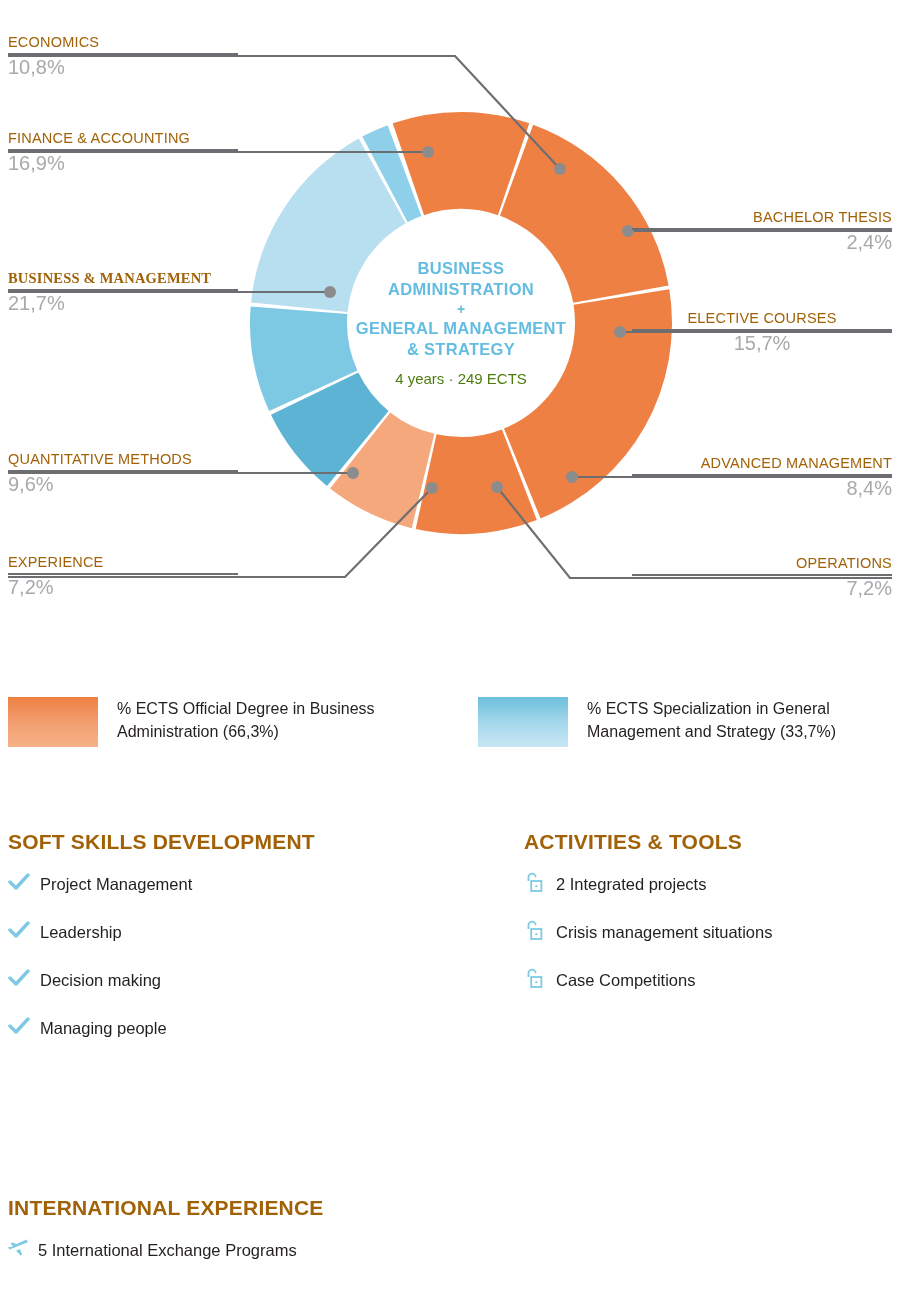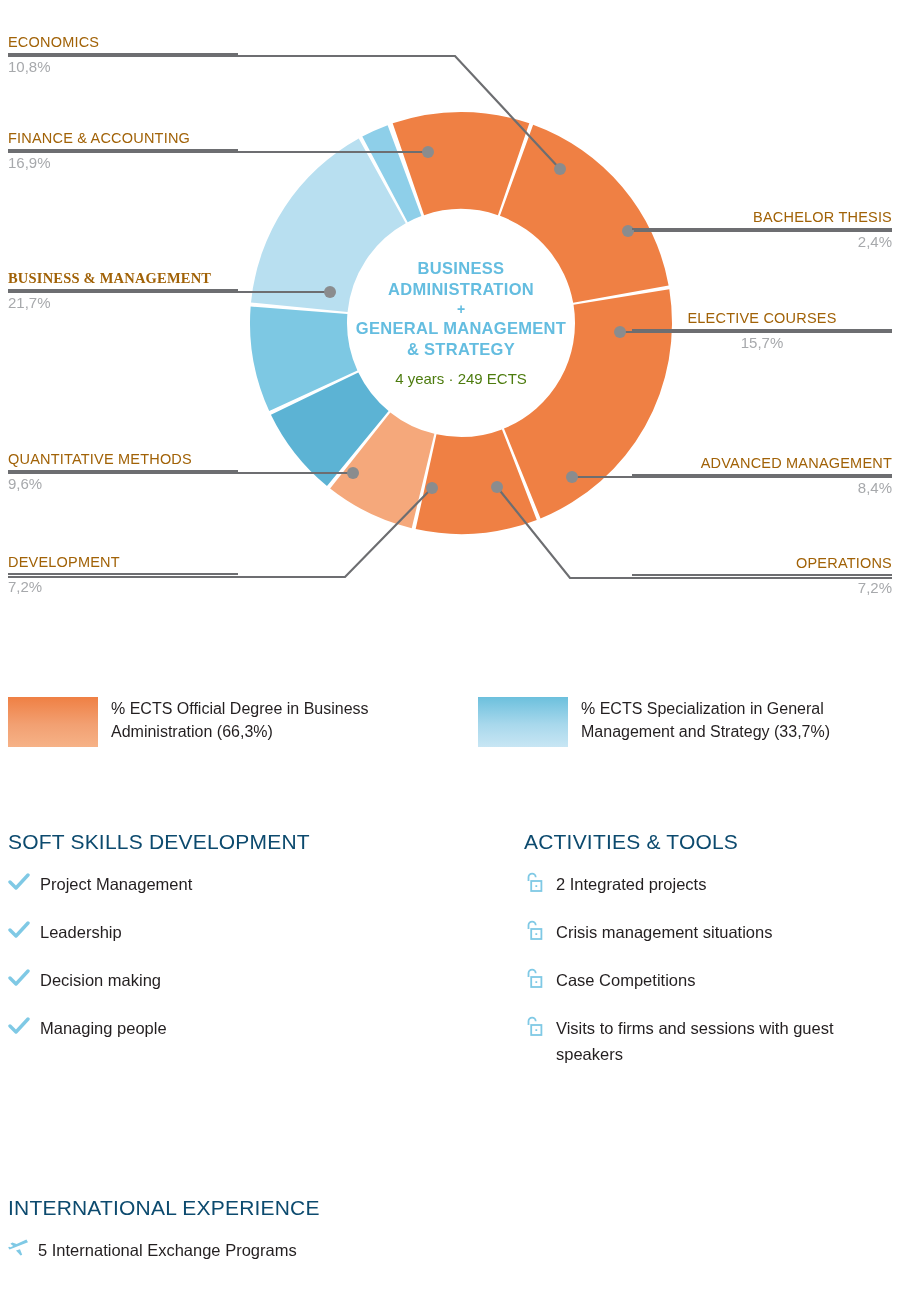--- a/index.html
+++ b/index.html
@@ -12,21 +12,21 @@
 
   
   .callout{position:absolute;}
   .callout .cl-title{
     font-size:14.5px;letter-spacing:.2px;color:#a16207;
     line-height:18px;white-space:nowrap;padding-bottom:2px;
   }
   .callout.bold .cl-title{font-weight:bold;font-family:Liberation Serif, serif;}
   .callout .cl-rule{height:2px;background:#6d6e71;width:100%;}
   .callout .cl-val{
-    font-size:15px;color:#a7a9ac;line-height:20px;padding-top:2px;white-space:nowrap;
+    font-size:20px;color:#a7a9ac;line-height:20px;padding-top:2px;white-space:nowrap;
   }
   .callout.left{text-align:left;}
   .callout.right{text-align:right;}
 
   
   .donut-center{
     position:absolute;left:347px;top:209px;width:228px;height:228px;
     display:flex;flex-direction:column;align-items:center;justify-content:center;
     text-align:center;
   }
@@ -36,26 +36,26 @@
   }
   .dc-plus{color:#64bde0;font-weight:bold;font-size:14px;line-height:18px;}
   .dc-sub{color:#4d7c0f;font-size:15px;line-height:20px;margin-top:9px;}
 
   
   .legend{position:absolute;top:697px;left:0;width:900px;}
   .legend-item{position:absolute;display:flex;align-items:flex-start;gap:0;}
   .swatch{width:90px;height:50px;flex:0 0 90px;}
   .swatch.orange{background:linear-gradient(180deg,#ef8044 0%,#f2a072 55%,#f6b287 100%);}
   .swatch.blue{background:linear-gradient(180deg,#6cc0dd 0%,#a8d8ec 55%,#c8e6f4 100%);}
-  .legend-text{font-size:16px;line-height:23px;color:#231f20;margin-left:13px;max-width:300px;}
+  .legend-text{font-size:16px;line-height:23px;color:#231f20;margin-left:19px;max-width:300px;}
 
   
   .block{position:absolute;}
   .block h2{
-    margin:0 0 17px 0;font-size:21px;font-weight:normal;letter-spacing:.2px;color:#0c4a6e;
+    margin:0 0 17px 0;font-size:21px;font-weight:bold;letter-spacing:.2px;color:#a16207;
   }
   .frow{display:flex;align-items:flex-start;margin-bottom:22px;}
   .frow .ficon{flex:0 0 32px;height:22px;display:flex;align-items:center;}
   .frow .ftext{font-size:16.5px;line-height:26px;color:#231f20;}
 
   .intl .frow{margin-bottom:0;}
   .intl .ficon{flex:0 0 30px;}
 </style>
 </head>
 <body>
@@ -127,21 +127,21 @@
     <div class="cl-val">21,7%</div>
   </div>
 
   <div class="callout left" style="left:8px;top:450px;width:230px;">
     <div class="cl-title">QUANTITATIVE METHODS</div>
     <div class="cl-rule"></div>
     <div class="cl-val">9,6%</div>
   </div>
 
   <div class="callout left" style="left:8px;top:553px;width:230px;">
-    <div class="cl-title">DEVELOPMENT</div>
+    <div class="cl-title">EXPERIENCE</div>
     <div class="cl-rule"></div>
     <div class="cl-val">7,2%</div>
   </div>
 
   <div class="callout right" style="right:8px;top:208px;width:260px;">
     <div class="cl-title">BACHELOR THESIS</div>
     <div class="cl-rule"></div>
     <div class="cl-val">2,4%</div>
   </div>
 
@@ -237,30 +237,20 @@
     <div class="frow">
       <div class="ficon">
         <svg width="19" height="22" viewBox="0 0 19 22">
           <path d="M4.5 10 V6.2 A3.6 3.6 0 0 1 11.7 6.2" fill="none" stroke="#7fc9e5" stroke-width="1.8"></path>
           <rect x="7.2" y="10" width="10.2" height="10" fill="none" stroke="#7fc9e5" stroke-width="1.8"></rect>
           <rect x="11.4" y="14.2" width="1.8" height="1.8" fill="#7fc9e5"></rect>
         </svg>
       </div>
       <div class="ftext">Case Competitions</div>
     </div>
-    <div class="frow">
-      <div class="ficon">
-        <svg width="19" height="22" viewBox="0 0 19 22">
-          <path d="M4.5 10 V6.2 A3.6 3.6 0 0 1 11.7 6.2" fill="none" stroke="#7fc9e5" stroke-width="1.8"></path>
-          <rect x="7.2" y="10" width="10.2" height="10" fill="none" stroke="#7fc9e5" stroke-width="1.8"></rect>
-          <rect x="11.4" y="14.2" width="1.8" height="1.8" fill="#7fc9e5"></rect>
-        </svg>
-      </div>
-      <div class="ftext" style="max-width:330px;">Visits to firms and sessions with guest speakers</div>
-    </div>
   </div>
 
   <div class="block intl" style="left:8px;top:1196px;width:500px;">
     <h2>INTERNATIONAL EXPERIENCE</h2>
     <div class="frow">
       <div class="ficon">
         <svg width="22" height="20" viewBox="0 0 22 20">
           <path d="M1.5 11.6 L20 4.2 L18.4 1.4 L8.6 6.1 L4.3 4.6 L2.4 5.8 L5.2 8.0 L2.6 9.3 L1.0 8.7 L0.2 9.5 Z" fill="#7fc9e5"></path>
           <path d="M8.0 12.6 L12.6 17.6 L14.2 16.8 L12.0 11.2 Z" fill="#7fc9e5"></path>
         </svg>

